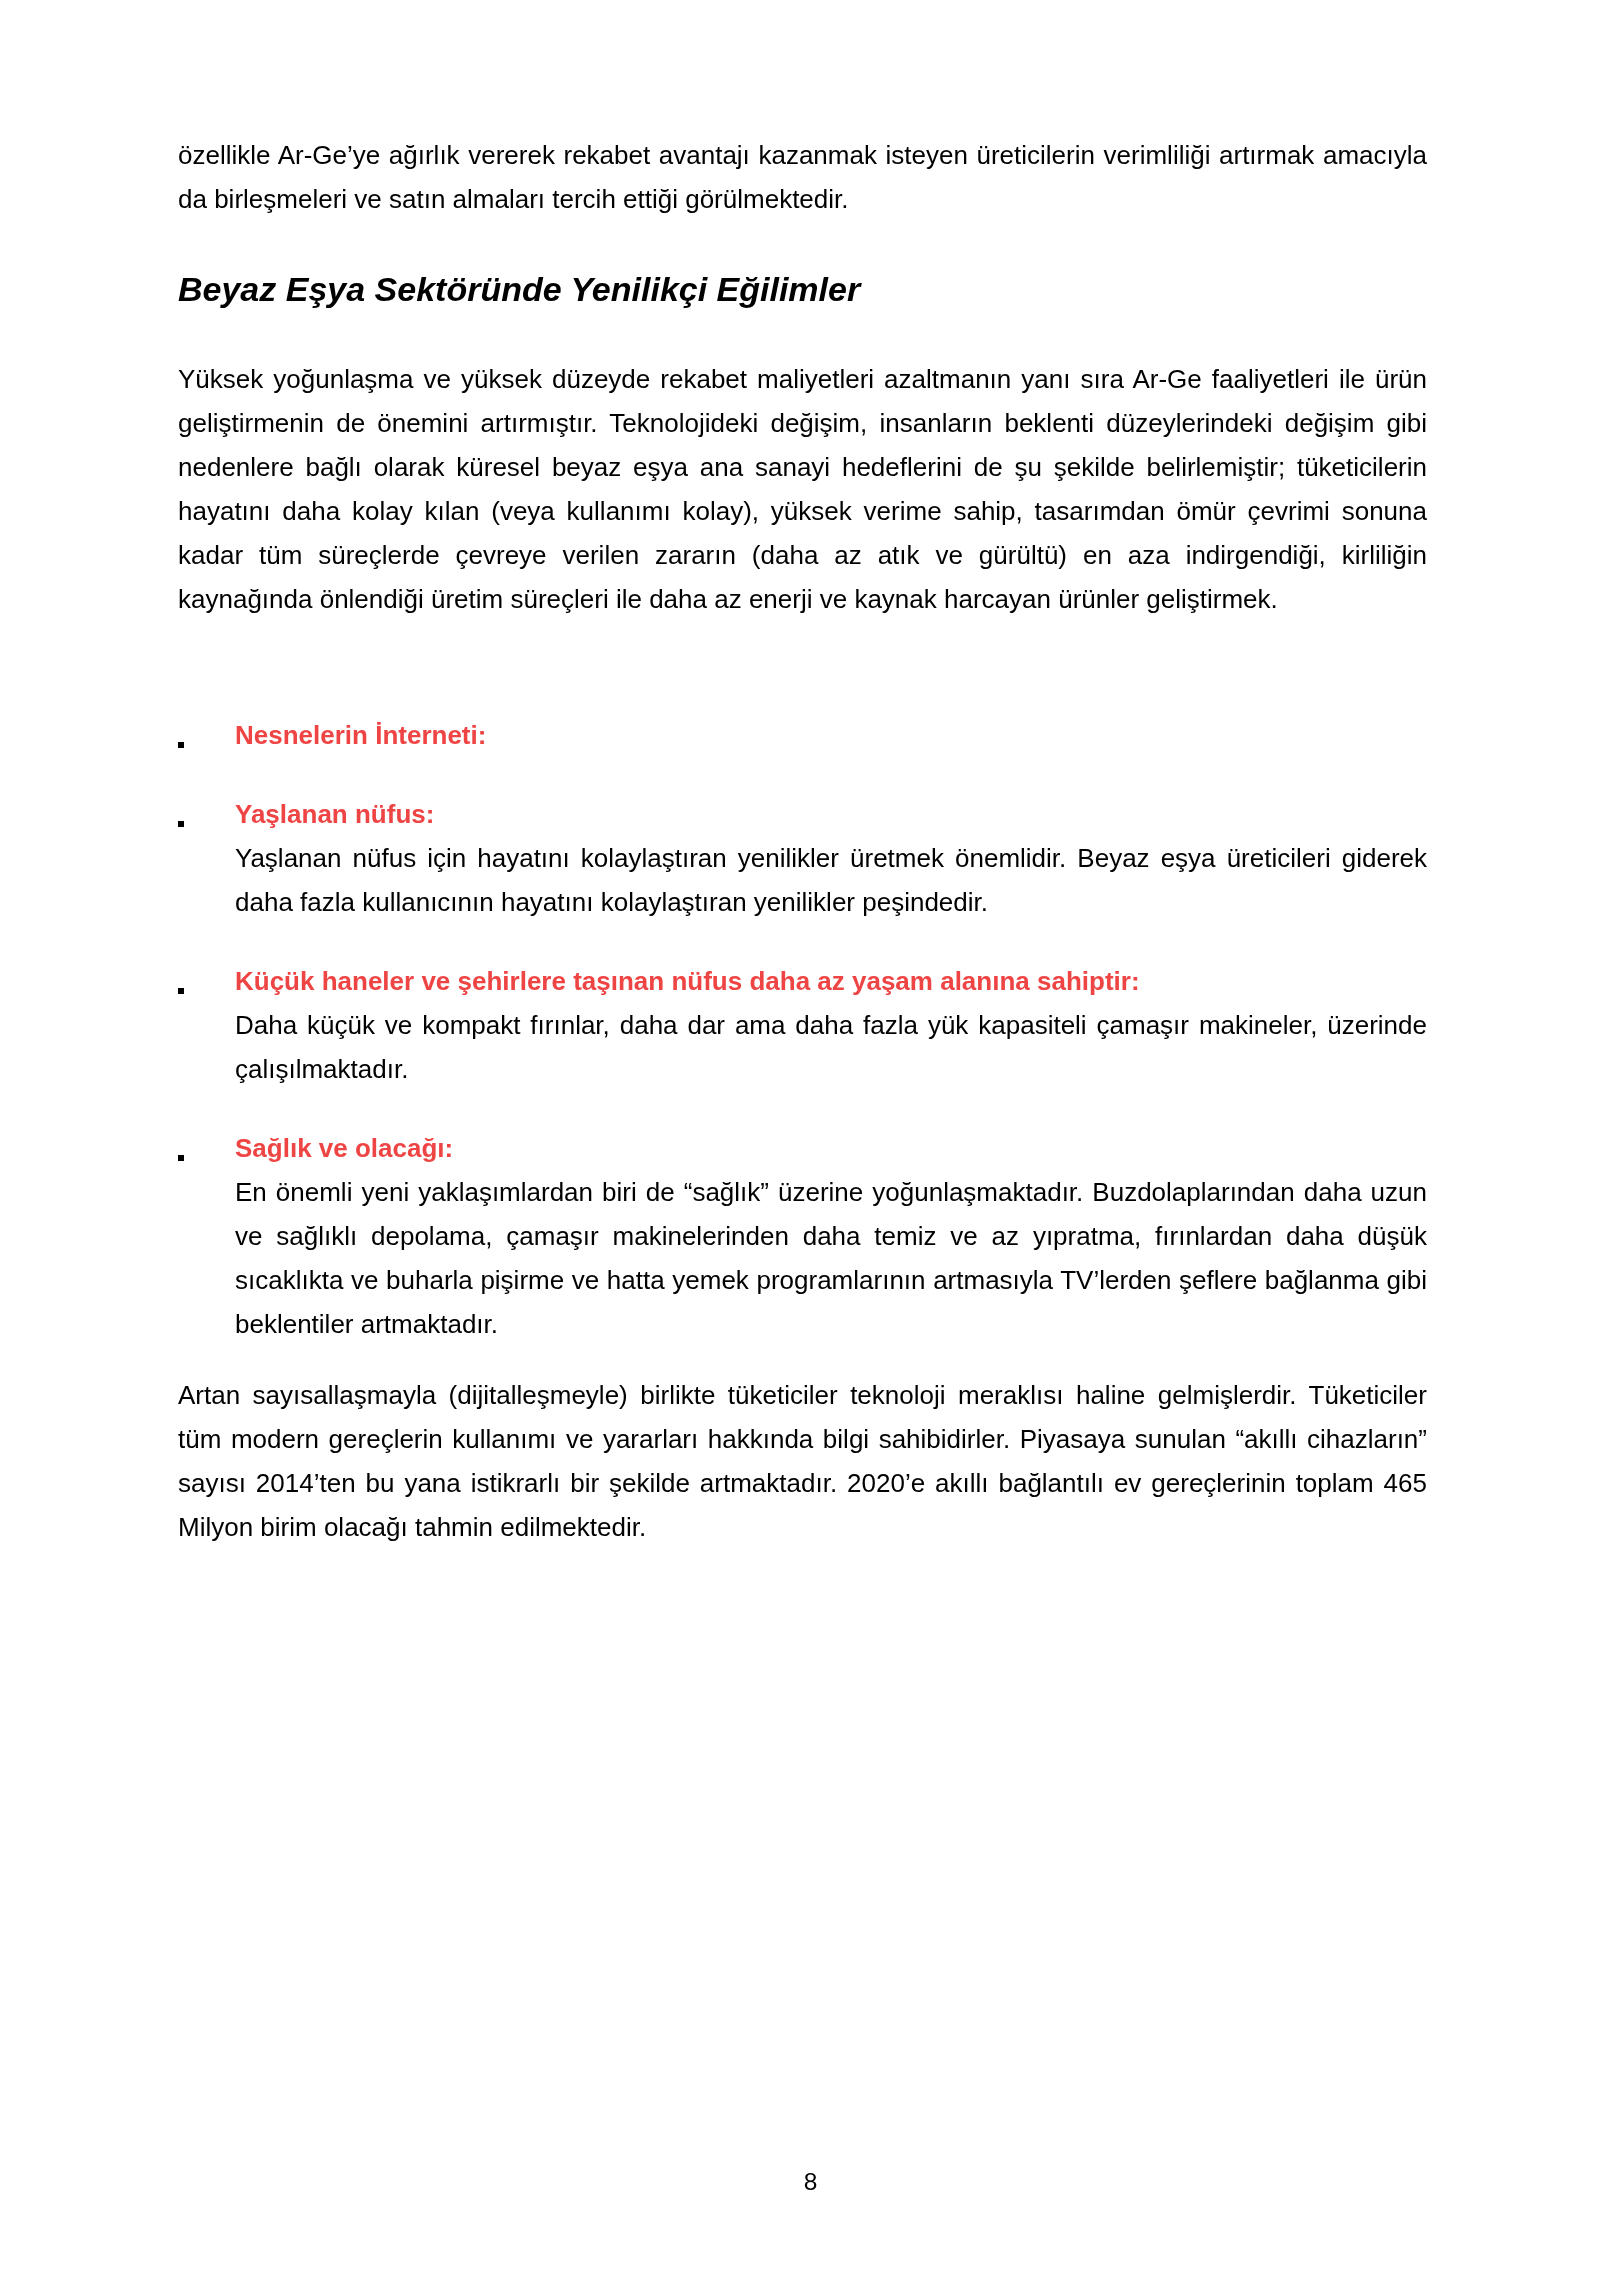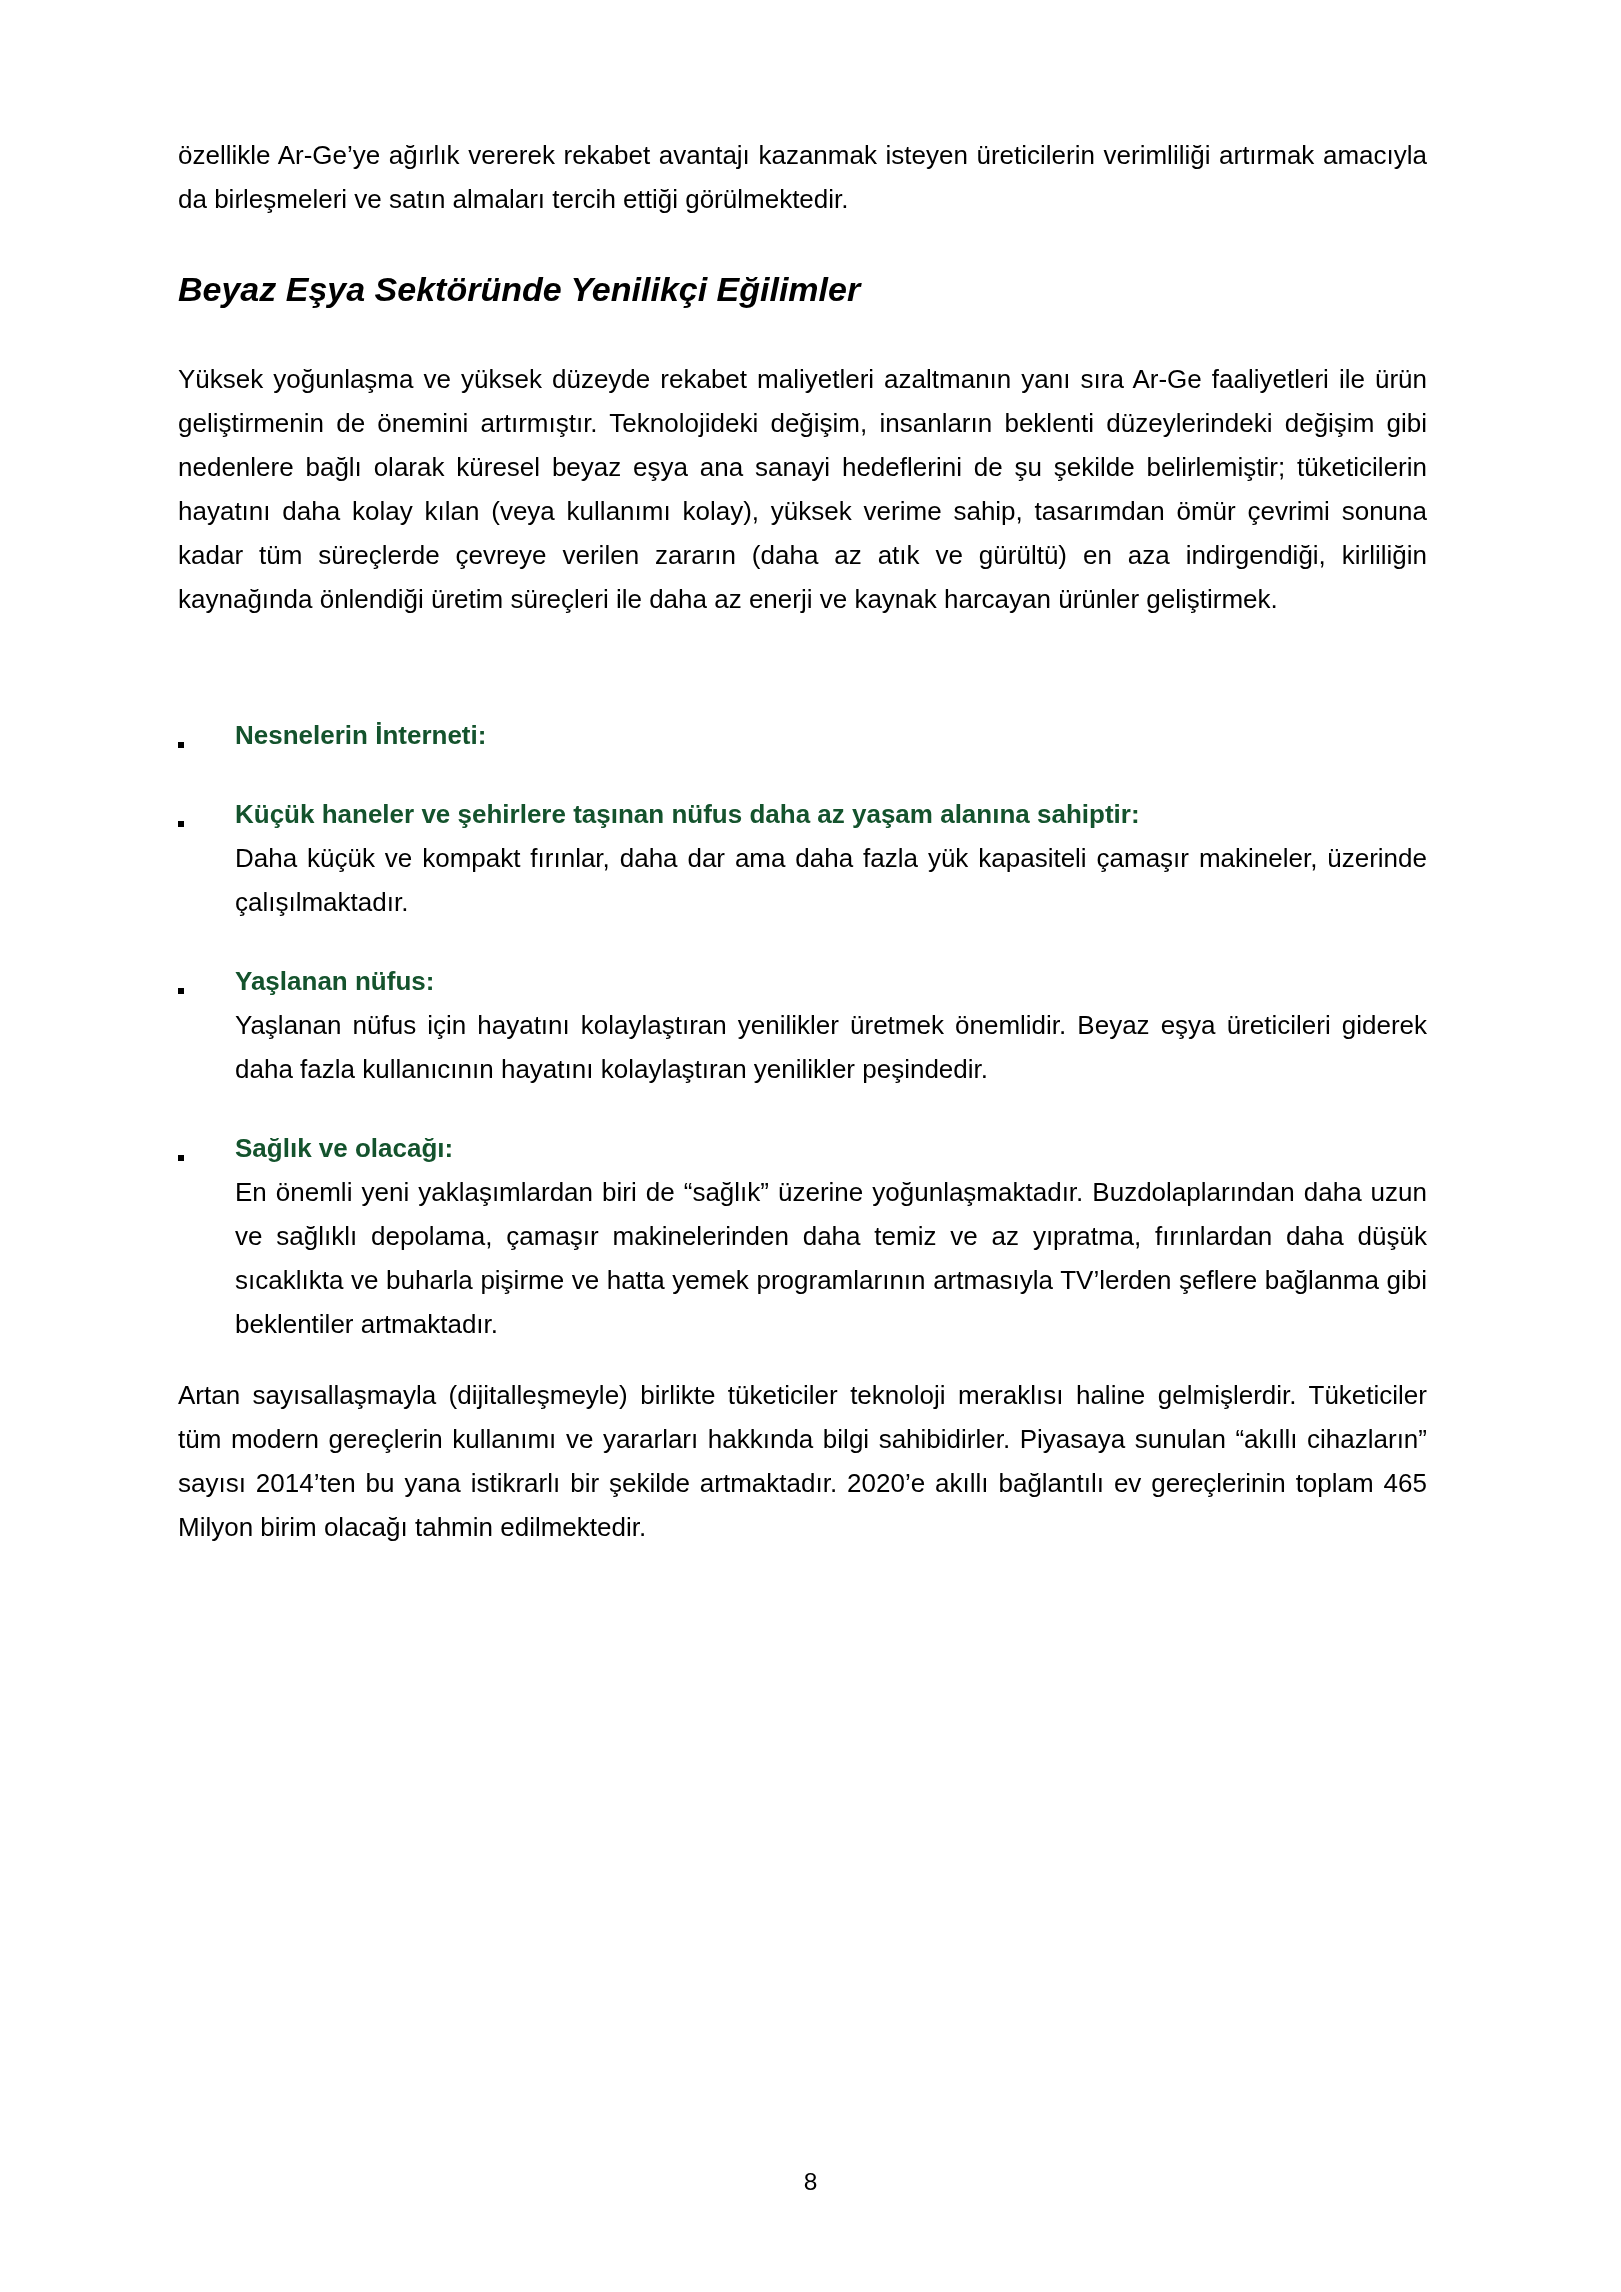--- a/index.html
+++ b/index.html
@@ -119,21 +119,21 @@
     height: 5.9px;
     background: #000000;
     border-radius: 0;
   }
   .item-title {
     display: block;
     font-family: "Liberation Sans", sans-serif;
     font-size: 26px;
     line-height: 44px;
     font-weight: bold;
-    color: #14532d;
+    color: #ef4444;
     text-align: left;
     white-space: nowrap;
   }
   .item-body {
     display: block;
     margin: 0;
     font-family: "Liberation Sans", sans-serif;
     font-size: 26px;
     line-height: 44px;
     font-weight: 400;
@@ -179,27 +179,27 @@
 
     <div class="gap-md"></div>
 
     <ul class="trend-list">
       <li>
         <span class="bullet-dot"></span>
         <span class="item-title">Nesnelerin İnterneti:</span>
       </li>
       <li>
         <span class="bullet-dot"></span>
+        <span class="item-title">Yaşlanan nüfus:</span>
+        <span class="item-body">Yaşlanan nüfus için hayatını kolaylaştıran yenilikler üretmek önemlidir. Beyaz eşya üreticileri giderek daha fazla kullanıcının hayatını kolaylaştıran yenilikler peşindedir.</span>
+      </li>
+      <li>
+        <span class="bullet-dot"></span>
         <span class="item-title">Küçük haneler ve şehirlere taşınan nüfus daha az yaşam alanına sahiptir:</span>
         <span class="item-body">Daha küçük ve kompakt fırınlar, daha dar ama daha fazla yük kapasiteli çamaşır makineler, üzerinde çalışılmaktadır.</span>
-      </li>
-      <li>
-        <span class="bullet-dot"></span>
-        <span class="item-title">Yaşlanan nüfus:</span>
-        <span class="item-body">Yaşlanan nüfus için hayatını kolaylaştıran yenilikler üretmek önemlidir. Beyaz eşya üreticileri giderek daha fazla kullanıcının hayatını kolaylaştıran yenilikler peşindedir.</span>
       </li>
       <li>
         <span class="bullet-dot"></span>
         <span class="item-title">Sağlık ve olacağı:</span>
         <span class="item-body">En önemli yeni yaklaşımlardan biri de “sağlık” üzerine yoğunlaşmaktadır. Buzdolaplarından daha uzun ve sağlıklı depolama, çamaşır makinelerinden daha temiz ve az yıpratma, fırınlardan daha düşük sıcaklıkta ve buharla pişirme ve hatta yemek programlarının artmasıyla TV’lerden şeflere bağlanma gibi beklentiler artmaktadır.</span>
       </li>
     </ul>
 
     <div class="gap-xs"></div>
 

